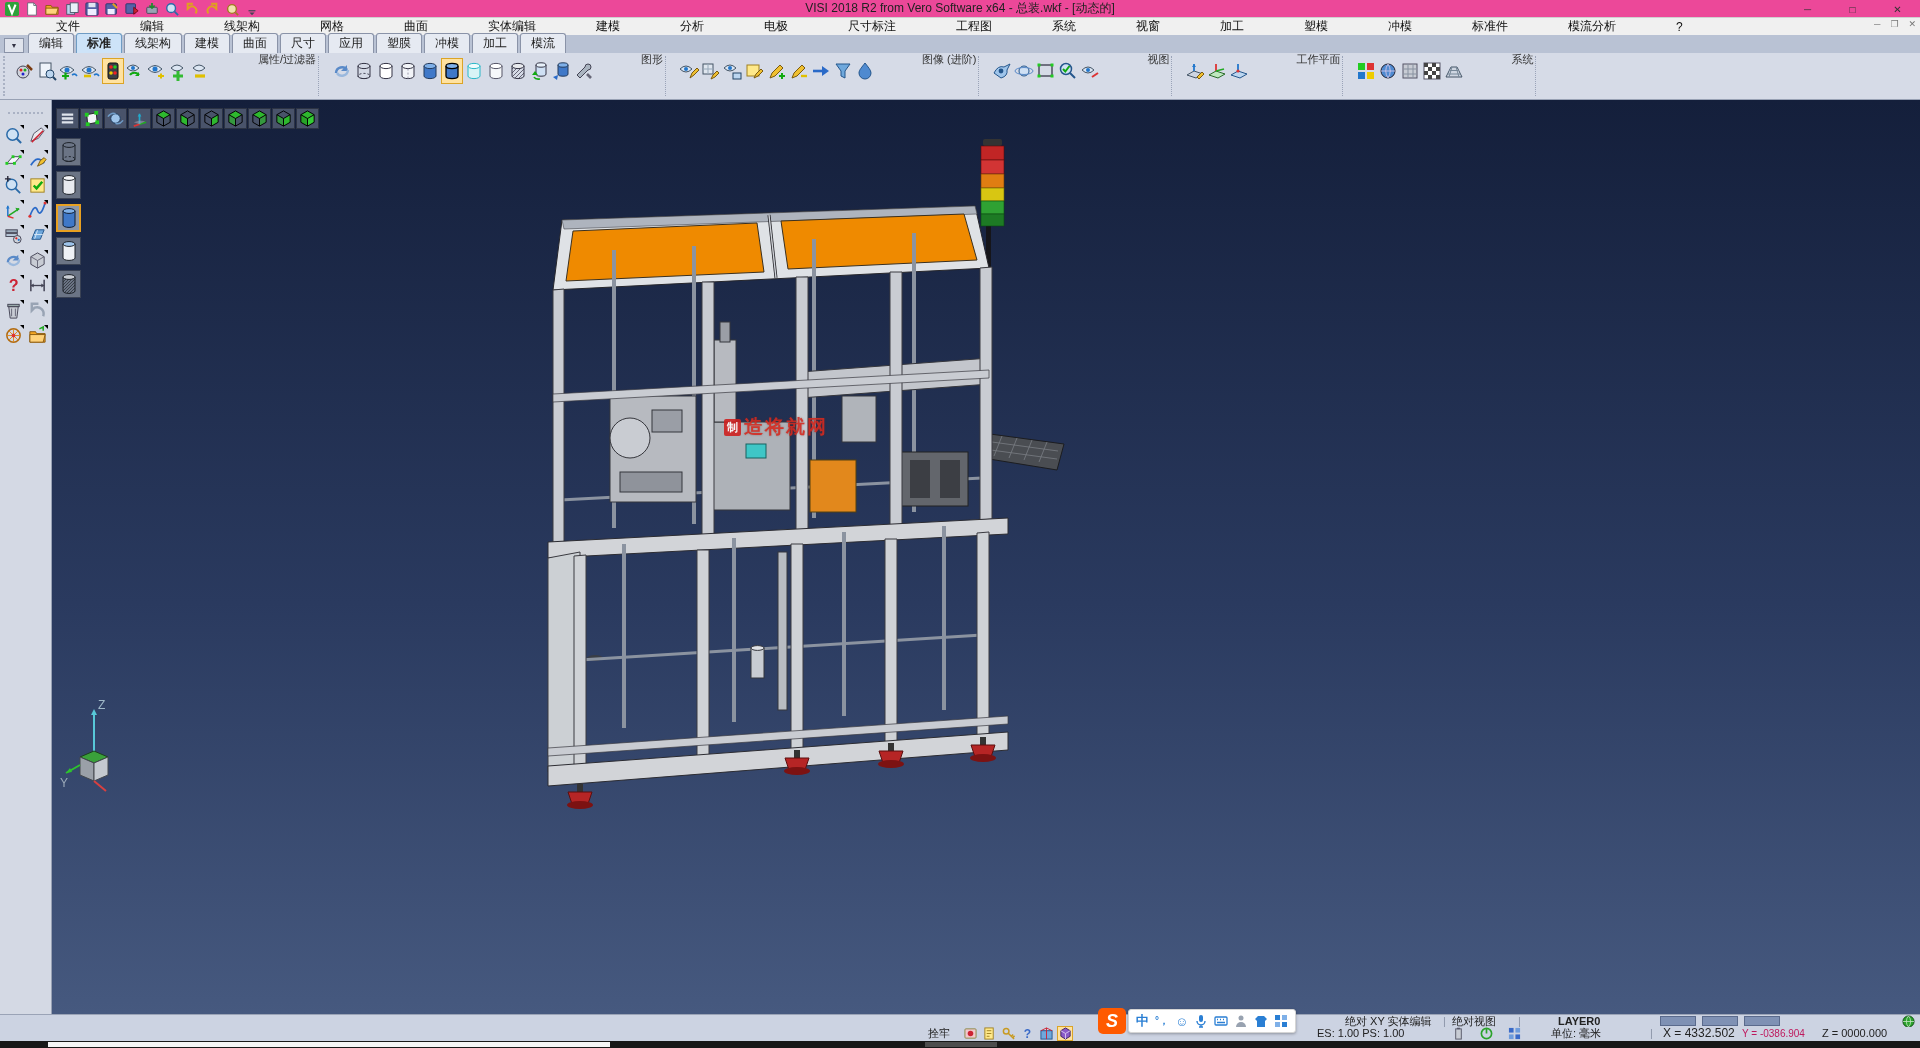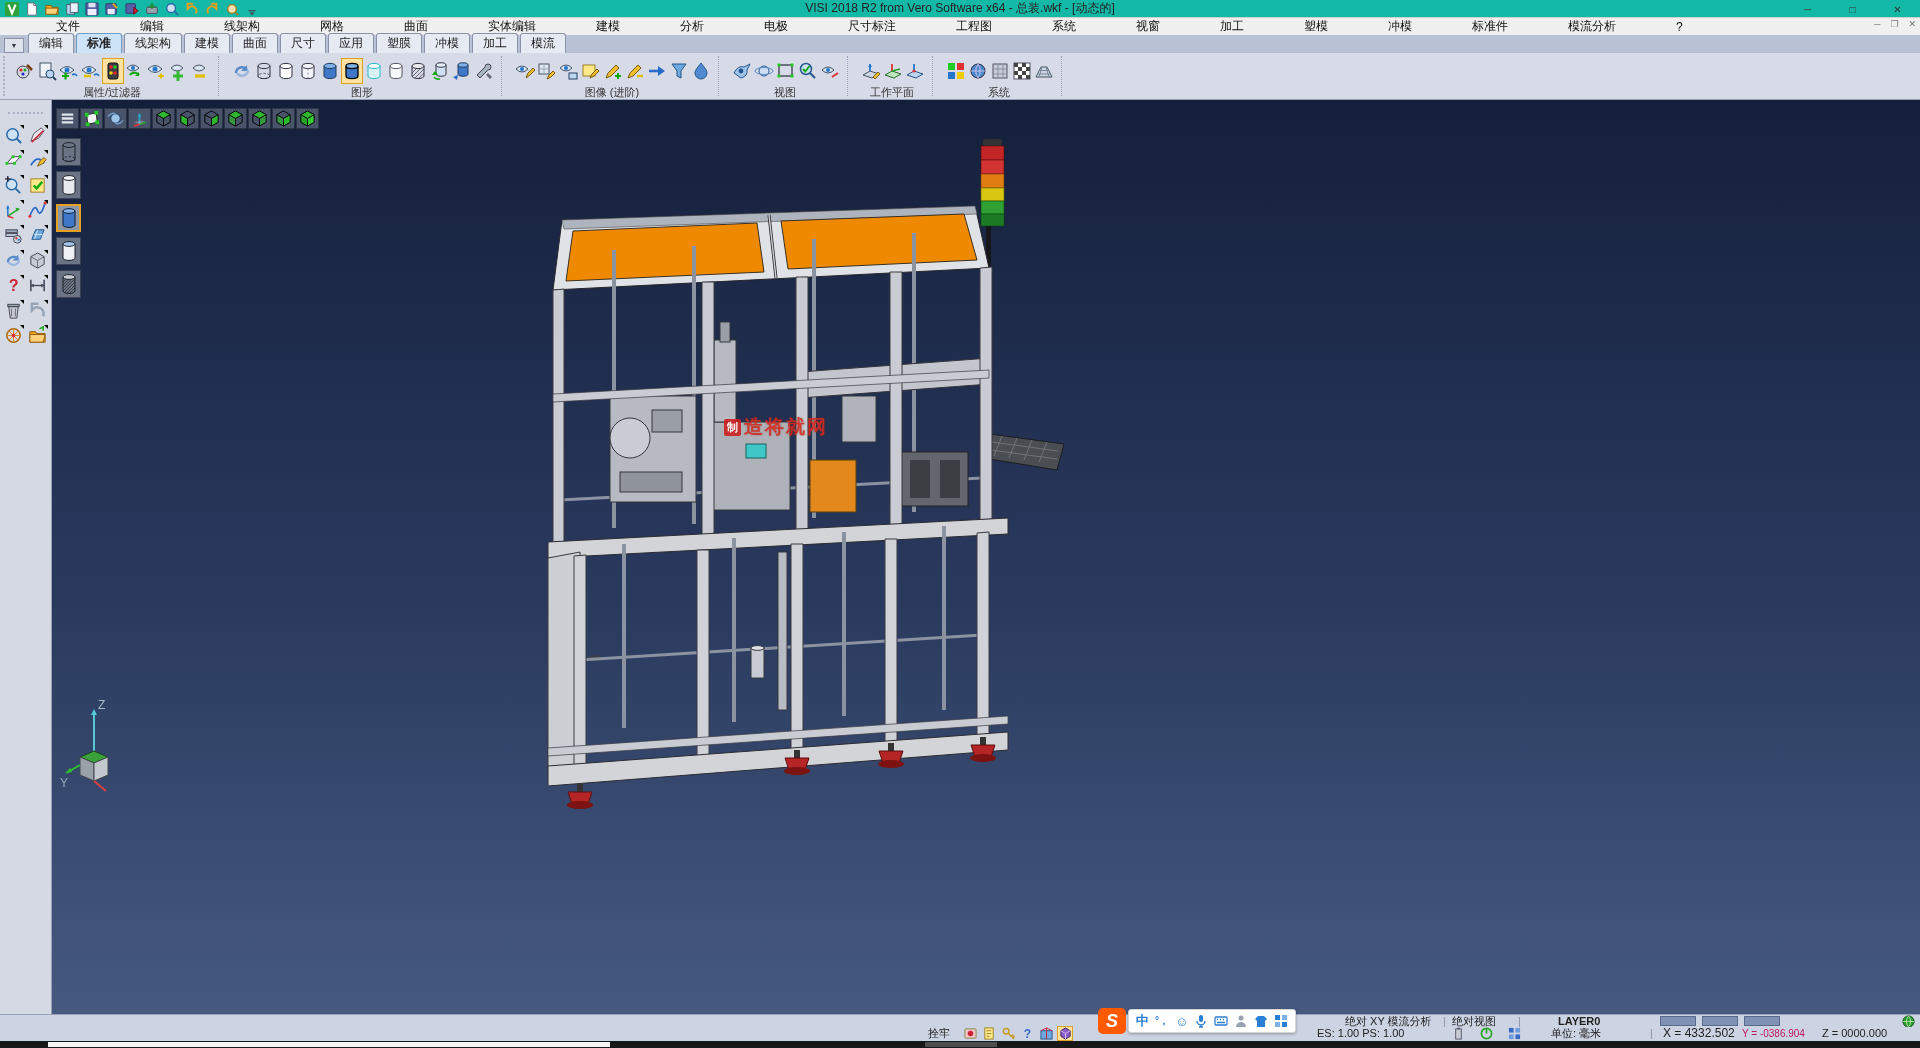--- a/index.html
+++ b/index.html
@@ -1,41 +1,41 @@
 <!DOCTYPE html>
 <html><head>
 <meta charset="utf-8">
 <style>
   * { box-sizing: border-box; margin: 0; padding: 0; }
   html,body { width:1920px; height:1048px; overflow:hidden; }
   body { position:relative; font-family:"Liberation Sans",sans-serif; background:#d6dbe7; font-size:12px; color:#111; }
 
   
-  #titlebar { position:absolute; left:0; top:0; width:1920px; height:18px; background:#14b8a6; border-bottom:1px solid #d0d0d0; display:flex; align-items:center; }
+  #titlebar { position:absolute; left:0; top:0; width:1920px; height:18px; background:#ec4899; border-bottom:1px solid #d0d0d0; display:flex; align-items:center; }
   #qat { display:flex; align-items:center; gap:3px; padding-left:3px; }
   .qic { width:17px; height:15px; display:flex; align-items:center; justify-content:center; }
   .qic svg { width:14px; height:14px; }
   #win-title { position:absolute; left:0; right:0; text-align:center; font-size:12px; color:#222; pointer-events:none; }
   #win-ctrls { position:absolute; right:0; top:0; height:18px; display:flex; }
   .wbtn { width:45px; height:18px; display:flex; align-items:center; justify-content:center; font-size:10px; color:#333; }
 
   
   #menubar { position:absolute; left:0; top:18px; width:1920px; height:17px; background:#f0f0f0; display:flex; align-items:center; gap:14px; padding-left:10px; font-size:12px; }
   .mitem { cursor:default; white-space:nowrap;margin-left:46px; }
   #mdi-ctrls { position:absolute; right:4px; top:19px; display:flex; gap:10px; color:#777; font-size:9px; }
 
   
   #tabrow { position:absolute; left:0; top:35px; width:1920px; height:18px; background:#b9c2d4; display:flex; align-items:flex-end; padding-left:4px; }
   #tab-menu-btn { width:20px; height:15px; background:#dfe3ec; border:1px solid #8a93a8; margin-right:4px; margin-bottom:0; display:flex; align-items:center; justify-content:center; font-size:7px; color:#334; }
   .tab { padding:1px 10px 1px 10px; font-size:12px; background:#e6eaf2; border:1px solid #8a93a8; border-bottom:none; border-radius:3px 3px 0 0; margin-right:2px; color:#222; }
   .tab.active { background:#cde3f8; border-color:#6f9cc4; font-weight:bold; }
 
   
   #ribbon { position:absolute; left:0; top:53px; width:1920px; height:47px; background:#d6dbe7; border-bottom:1px solid #98a1b4; display:flex; }
-  .rgroup { height:47px; position:relative; display:flex; flex-direction:column; justify-content:flex-start; }
+  .rgroup { height:47px; position:relative; display:flex; justify-content:flex-start;gap:42px; }
   .ricons { display:flex; align-items:center; height:33px; padding:2px 4px 0 6px; }
   .ric { width:22px; height:26px; display:flex; align-items:center; justify-content:center; border:1px solid transparent; }
   .ric svg { width:20px; height:20px; }
   .ric.act { background:#ffe2a0; border:1px solid #dba427; }
   .rlabel { text-align:center; font-size:11px; color:#333; height:13px; line-height:12px; }
   .rsep { width:5px; height:40px; margin-top:3px; border-left:1px dotted #9aa3b8; margin-left:2px; margin-right:2px; }
   .rgrip { width:5px; height:40px; margin-top:3px; border-left:2px dotted #aab2c4; margin-left:3px; }
 
   
   #leftbar { position:absolute; left:0; top:100px; width:52px; height:914px; background:#d4d9e4; border-right:1px solid #98a1b4; padding-top:12px; }
@@ -947,21 +947,21 @@
     <polygon points="20,62 34,68 34,86 20,80" fill="#9aa0a8" stroke="#44484e"></polygon>
     <polygon points="34,68 48,62 48,80 34,86" fill="#c4c9cf" stroke="#44484e"></polygon>
     <line x1="20" y1="70" x2="6" y2="78" stroke="#2ec22e" stroke-width="2"></line>
     <path d="M6 78l6-1-2-4z" fill="#2ec22e"></path>
     <line x1="34" y1="86" x2="46" y2="96" stroke="#d84040" stroke-width="2"></line>
     <text x="0" y="92" fill="#9aa8b8">Y</text>
   </svg>
 </div>
 
 <div id="statusA">
-  <span class="sitem" style="left:1345px"><span>绝对 XY 模流分析</span></span>
+  <span class="sitem" style="left:1345px"><span>绝对 XY 实体编辑</span></span>
   <span class="sitem pipe" style="left:1443px">|</span>
   <span class="sitem" style="left:1452px">绝对视图</span>
   <span class="sitem pipe" style="left:1518px">|</span>
   <span class="sitem" style="left:1558px;font-weight:bold">LAYER0</span>
   <span class="swatch" style="left:1660px"></span>
   <span class="swatch" style="left:1702px"></span>
   <span class="swatch" style="left:1744px"></span>
   <span class="sico" style="left:1900px;top:-1px">
       <svg viewBox="0 0 14 14">
         <circle cx="7" cy="7" r="6" fill="#2ba32b" stroke="#0d4a12"></circle>

